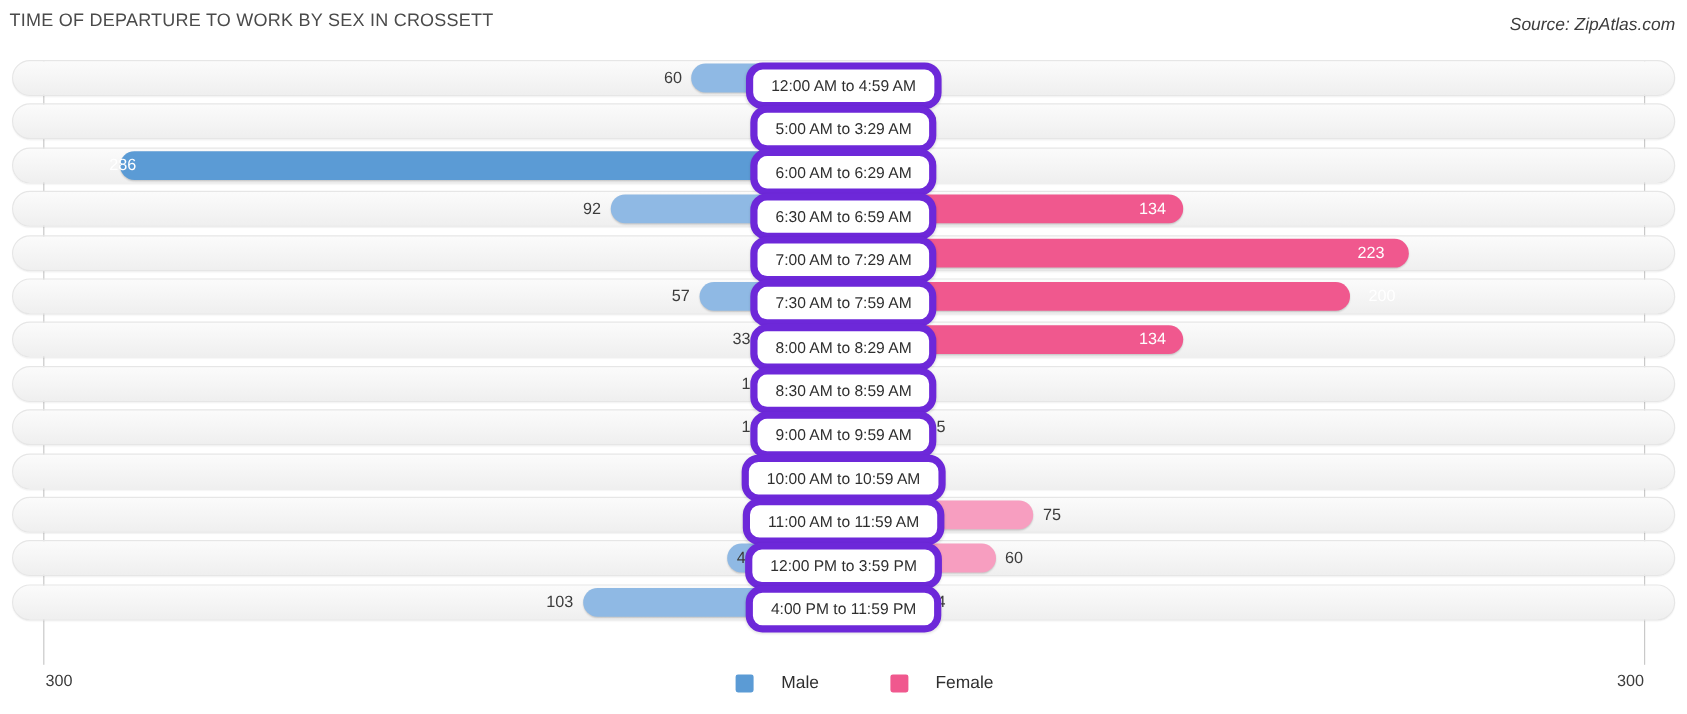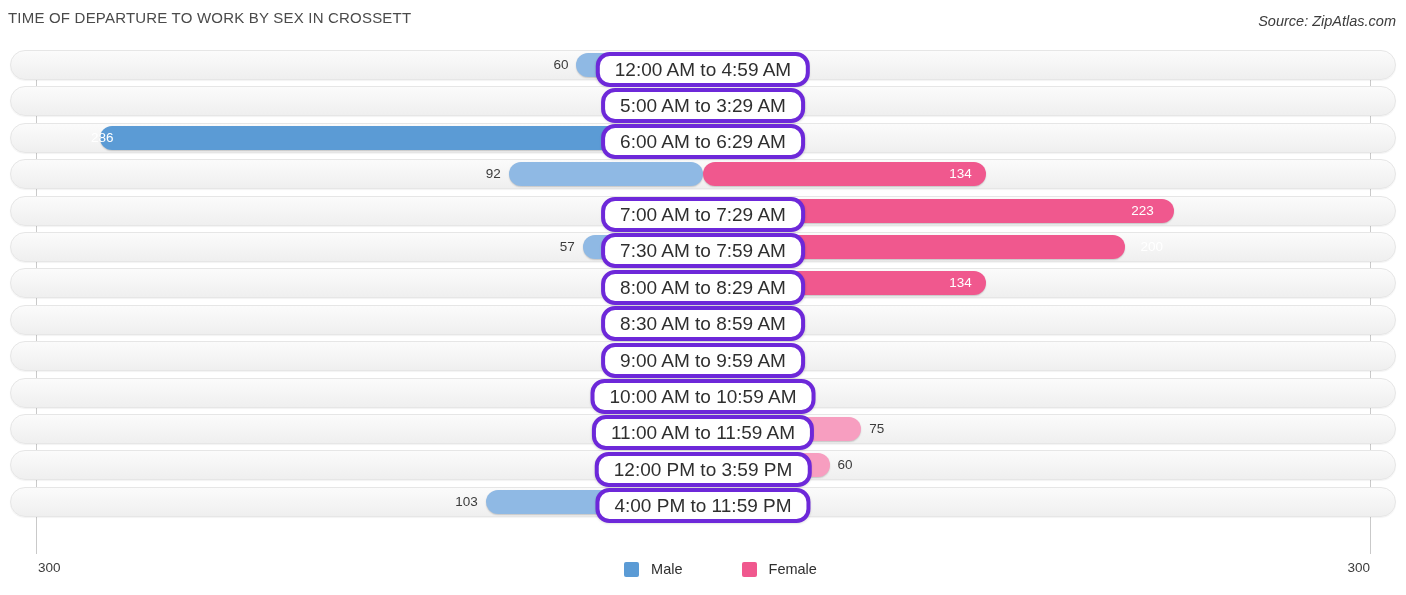--- a/index.html
+++ b/index.html
@@ -74,39 +74,39 @@
   .val-in{
     position:absolute;top:3px;height:24px;line-height:24px;
     font-size:13.5px;color:#ffffff;white-space:nowrap;
   }
 
   
   .pill{
     position:absolute;top:1.5px;left:50%;transform:translateX(-50%);
     height:27px;line-height:27px;
     background:#ffffff;
-    border:4px solid #6d28d9;
+    border:6px solid #6d28d9;
     border-radius:14px;
     padding:0 15px;
-    font-size:19px;color:#2f2f2f;
+    font-size:13px;color:#2f2f2f;
     white-space:nowrap;
     box-shadow:0 1px 2px rgba(0,0,0,0.10);
     z-index:5;
   }
 
   
   .footer{position:absolute;left:0;top:556px;width:1406px;height:39px;}
   .tick{position:absolute;top:4px;font-size:13.5px;color:#3c3c3c;}
   .tick-left{left:38px;}
   .tick-right{right:36px;}
   .legend{
     position:absolute;left:0;right:0;top:5px;
     display:flex;justify-content:center;align-items:center;gap:24px;
   }
-  .legend-item{display:flex;align-items:center;gap:12px;padding-left:35px;}
+  .legend-item{display:flex;align-items:center;gap:23px;padding-left:35px;}
   .swatch{width:15px;height:15px;border-radius:2px;display:inline-block;}
   .legend-label{font-size:14.5px;color:#2f2f2f;}
 </style>
 </head>
 <body>
 
 <div class="page">
 
   <div class="title">TIME OF DEPARTURE TO WORK BY SEX IN CROSSETT</div>
   <div class="source">Source: ZipAtlas.com</div>
@@ -138,20 +138,21 @@
           <div class="val-in" style="right: 1292.46px; text-align: left; margin-left: 28px;">286</div>
           <div class="val val-female" style="left: 773px;">0</div>
           <div class="pill">6:00 AM to 6:29 AM</div>
         </div>
         <div class="row">
           <div class="track"></div>
           <div class="bar bar-male" style="width: 194.12px;"></div>
           <div class="bar bar-female hi" style="width: 282.74px;"></div>
           <div class="val val-male" style="right: 905.12px;">92</div>
           <div class="val-in" style="left: 937.74px; text-align: right; width: 34px;">134</div>
+          <div class="pill">6:30 AM to 6:59 AM</div>
         </div>
         <div class="row">
           <div class="track"></div>
           <div class="bar bar-male" style="width: 62px;"></div>
           <div class="bar bar-female hi" style="width: 470.53px;"></div>
           <div class="val val-male" style="right: 773px;">0</div>
           <div class="val-in" style="left: 1125.53px; text-align: center; width: 34px;">223</div>
           <div class="pill">7:00 AM to 7:29 AM</div>
         </div>
         <div class="row">

